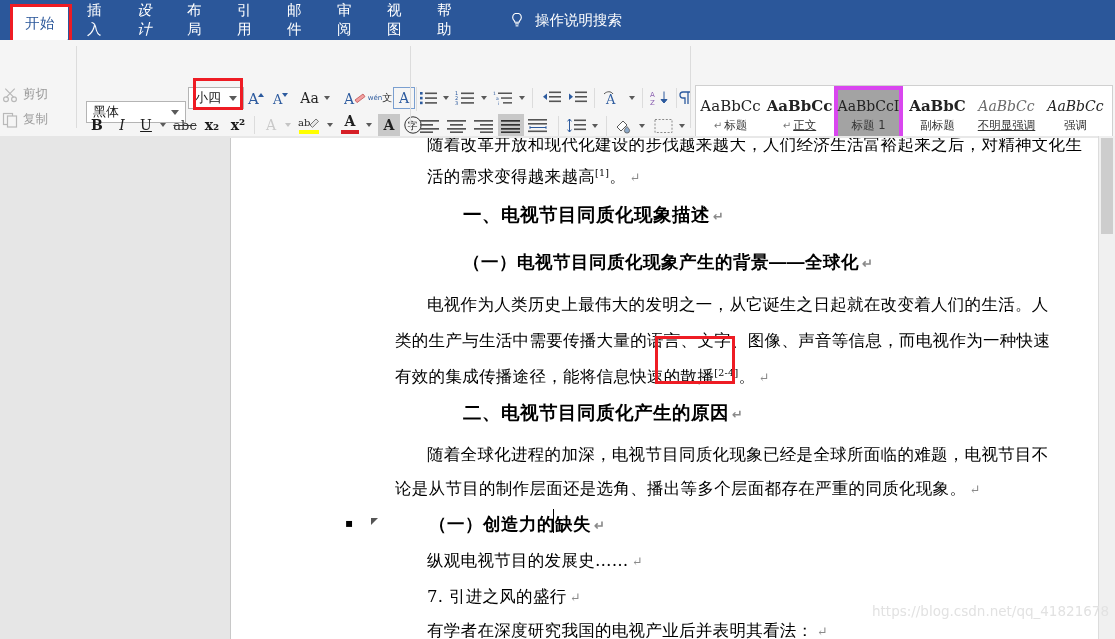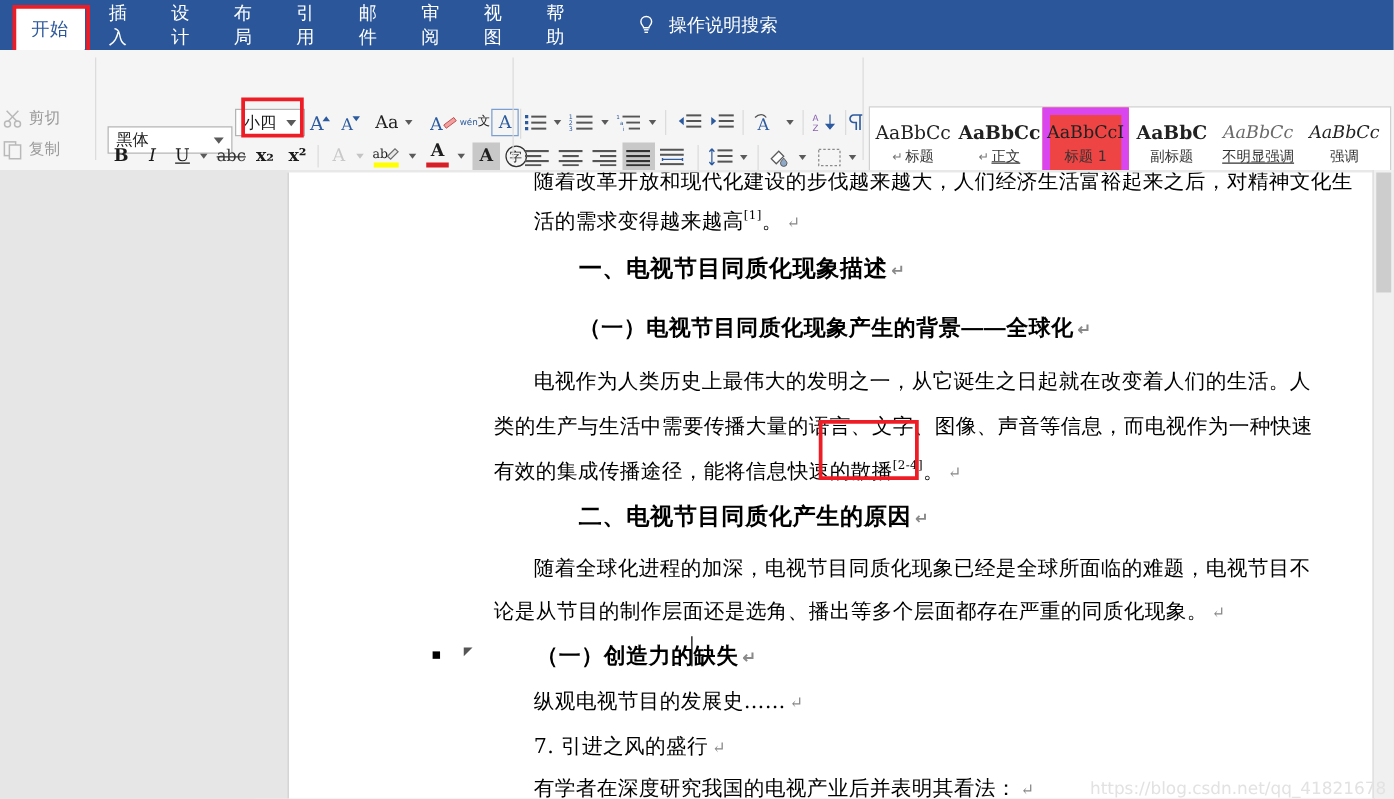--- a/index.html
+++ b/index.html
@@ -88,21 +88,21 @@
   
   .stylegrp{position:absolute;left:692px;top:40px;width:423px;height:96px;}
   .gallery{
     position:absolute;left:3px;top:5px;height:58px;
     border:1px solid #d0d0d0;background:#fff;display:flex;align-items:stretch;
   }
   .scell{
     width:69px;display:flex;flex-direction:column;align-items:center;justify-content:center;
     box-sizing:border-box;border:2px solid transparent;
   }
-  .scell.sel{border:6px solid #d946ef;background:#ef4444;}
+  .scell.sel{border:4px solid #d946ef;background:#a3a3a3;}
   .spre{font-size:16px;color:#222;line-height:18px;white-space:nowrap;}
   .sname{font-size:11.5px;color:#333;margin-top:3px;white-space:nowrap;}
   .spmark{color:#777;font-size:10px;margin-right:2px;}
 
   
   .docarea{
     position:absolute;left:0;top:136px;width:1115px;height:503px;background:#e8e8e8;
   }
   .page{
     position:absolute;left:230px;top:2px;width:868px;height:501px;background:#ffffff;
@@ -133,38 +133,38 @@
   sup{font-size:9.5px;vertical-align:super;}
   .bullet{position:absolute;font-size:12px;color:#000;}
   .tri{
     position:absolute;width:0;height:0;
     border-top:7px solid #555;border-right:7px solid transparent;
   }
   .caret{
     position:absolute;width:1px;background:#000;
   }
   .watermark{
-    position:absolute;right:6px;bottom:0;font-size:13.5px;color:#e2e2e2;
+    position:absolute;right:6px;bottom:20px;font-size:13.5px;color:#e2e2e2;
     font-family:"DejaVu Sans","Liberation Sans",sans-serif;white-space:nowrap;
   }
   .leftgray{position:absolute;left:0;top:0;width:230px;height:503px;background:#e6e6e6;}
 </style>
 </head>
 <body>
 
 <div class="app">
 
   <div class="tabstrip">
     <div class="tab active" style="left:12px;width:56px;">
         <span>开始</span>
       </div>
     <div class="tab" style="left:78px;width:46px;">
         <span>插入</span>
       </div>
-    <div class="tab" style="left:128px;width:46px;">
+    <div class="tab" style="left:128px;width:46px;font-style:italic;">
         <span>设计</span>
       </div>
     <div class="tab" style="left:178px;width:46px;">
         <span>布局</span>
       </div>
     <div class="tab" style="left:228px;width:46px;">
         <span>引用</span>
       </div>
     <div class="tab" style="left:278px;width:46px;">
         <span>邮件</span>

